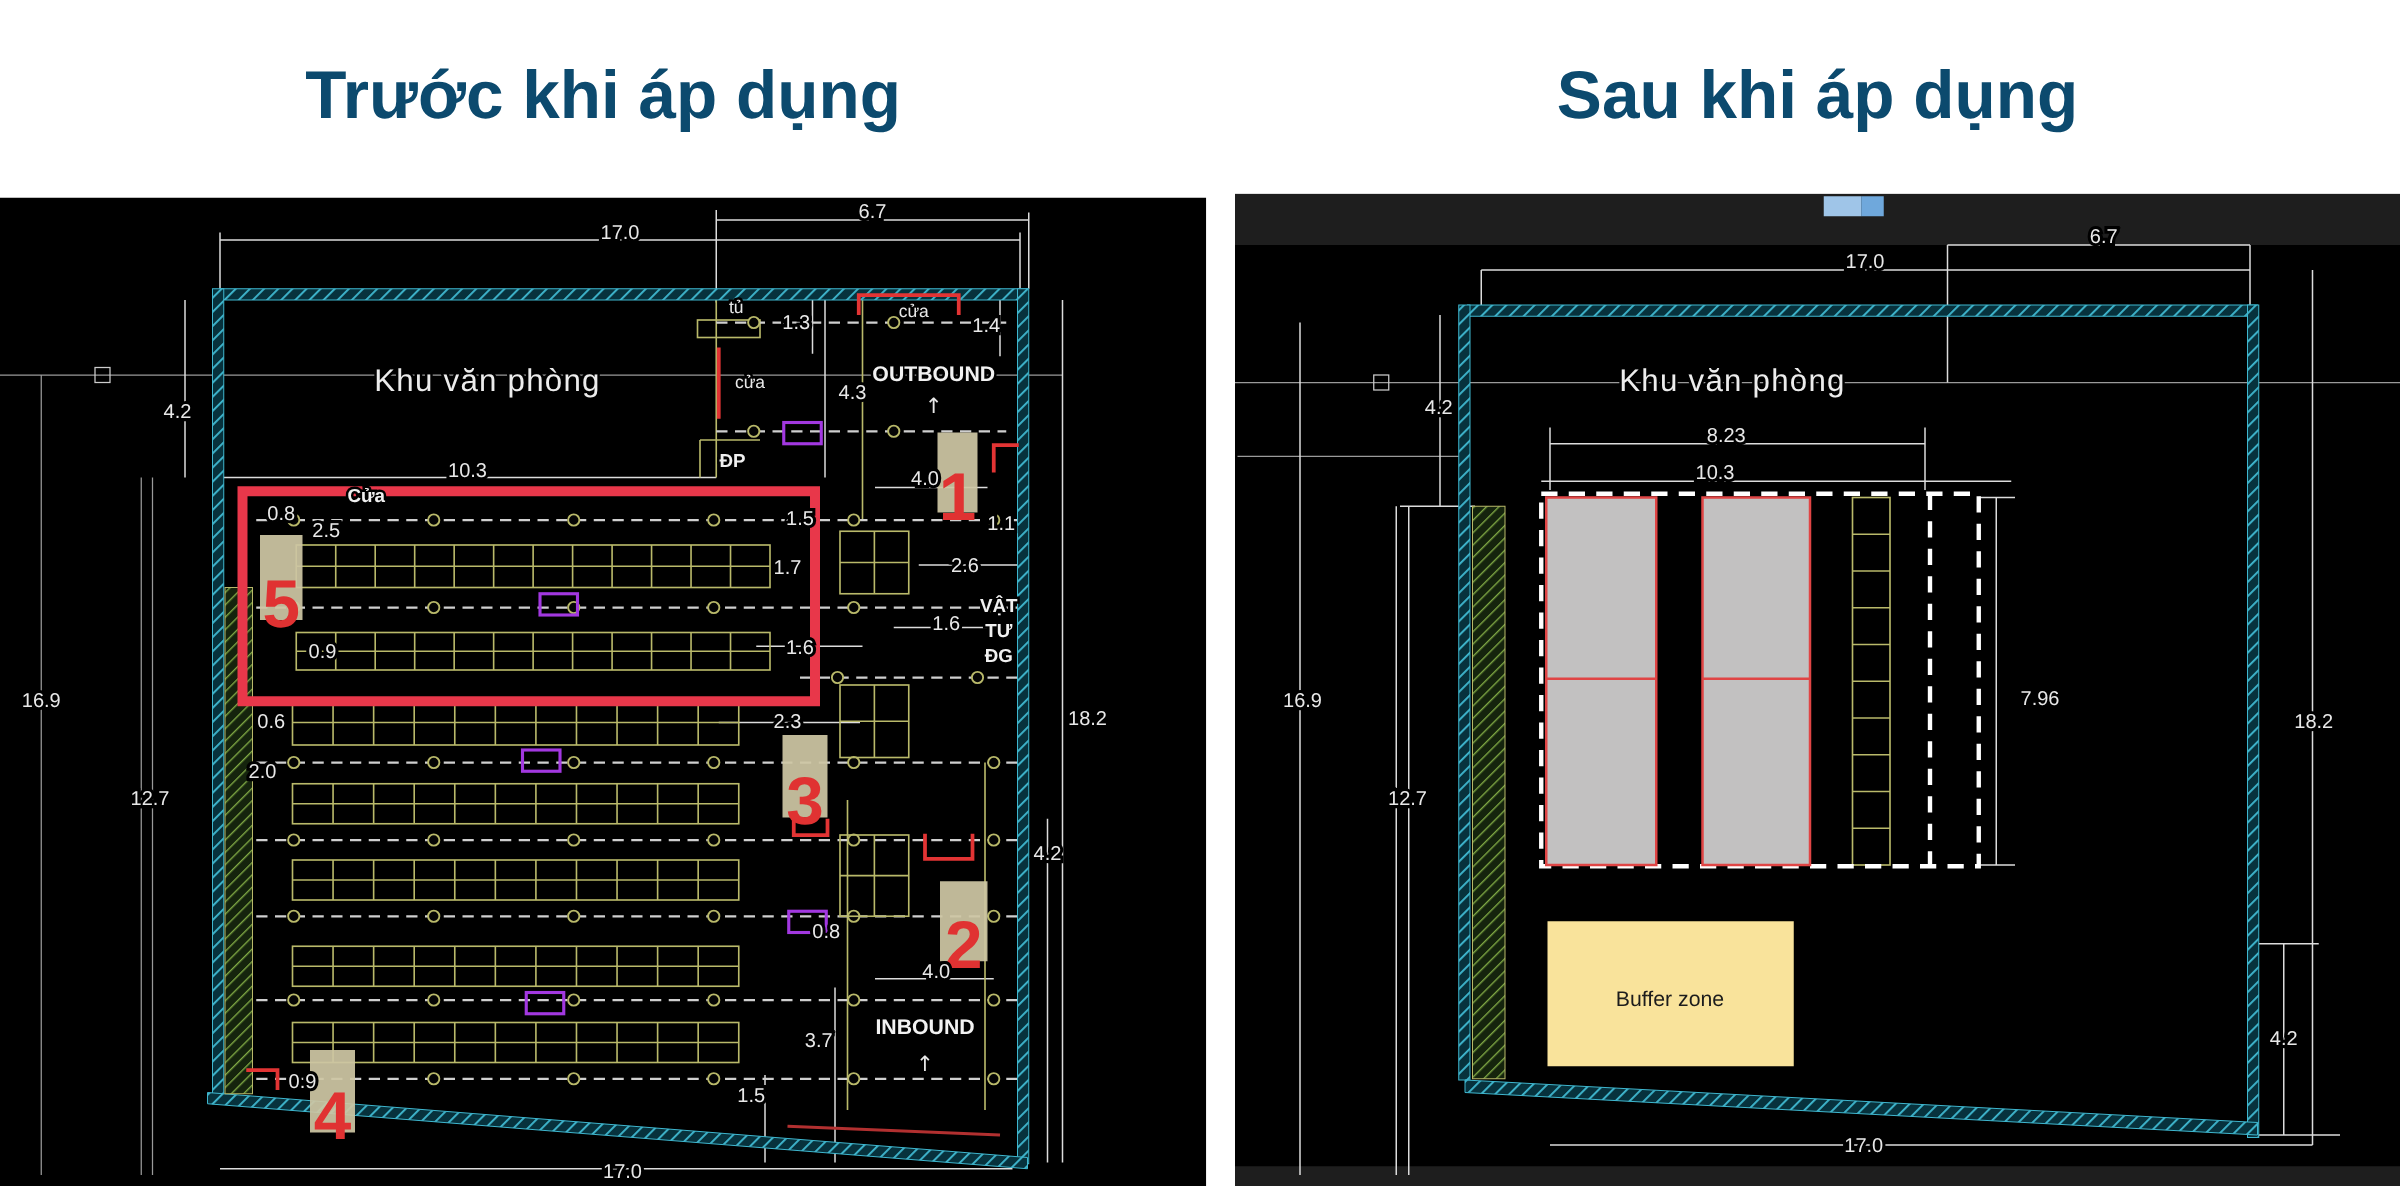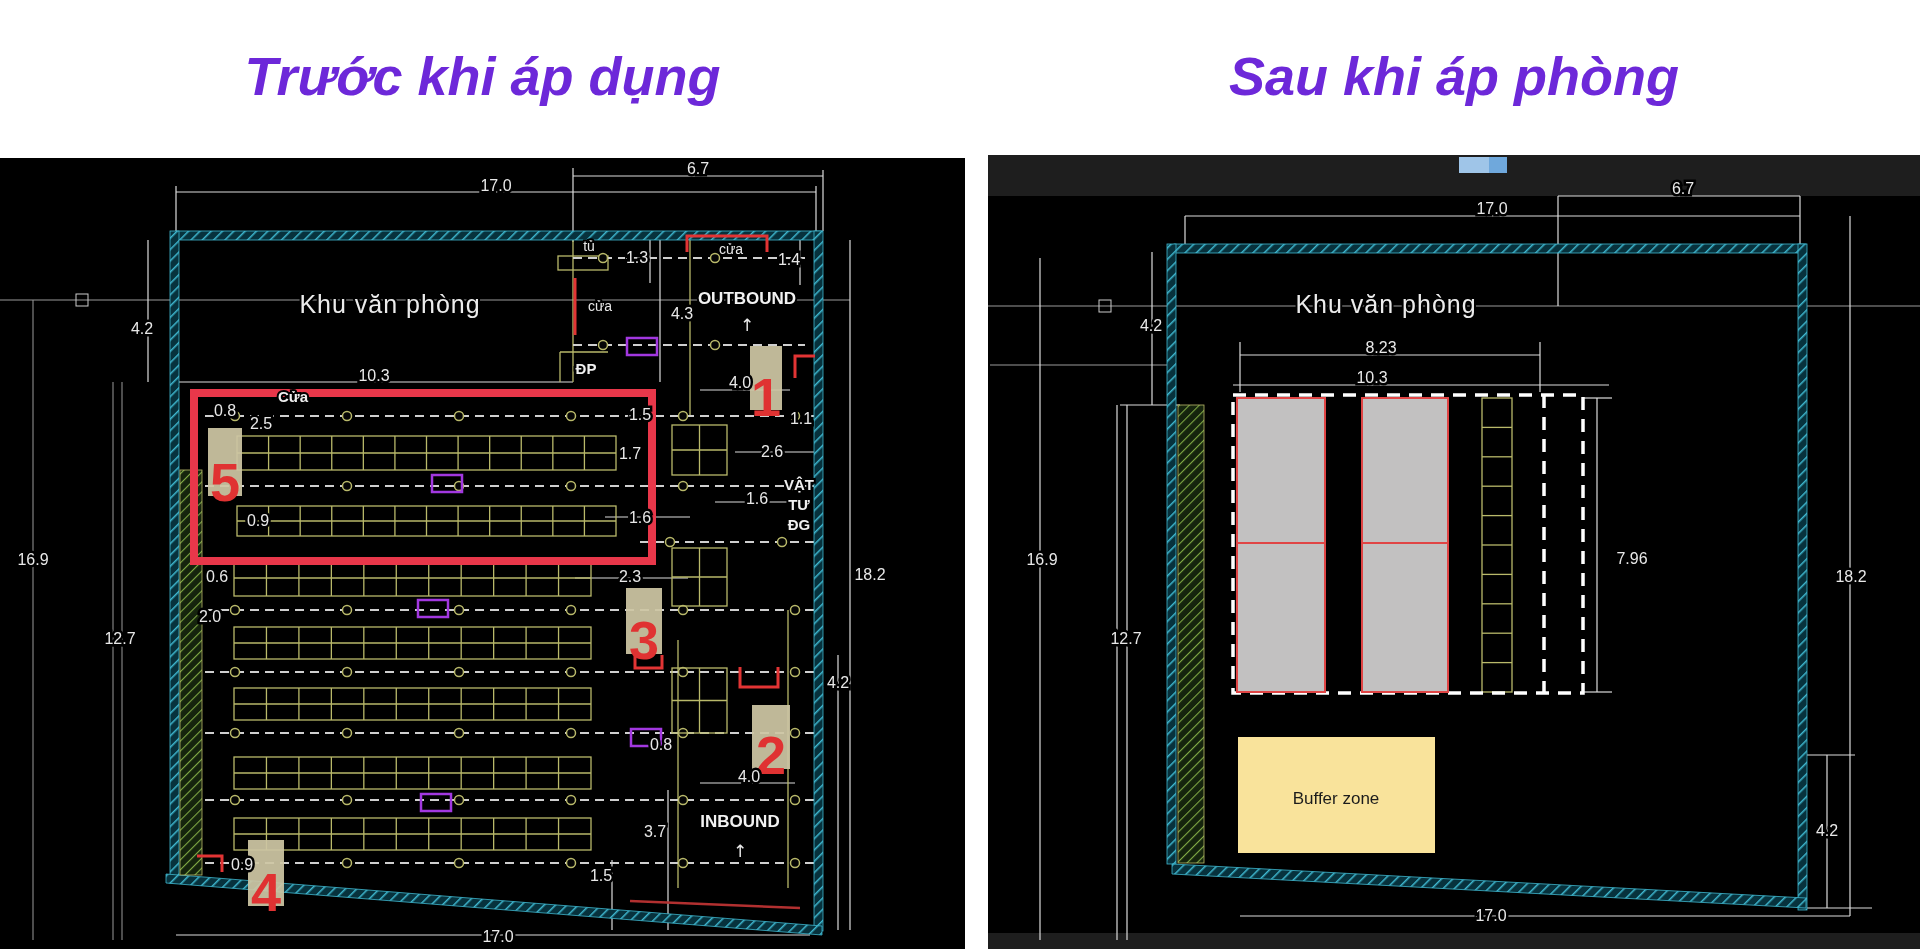--- a/index.html
+++ b/index.html
@@ -1,20 +1,20 @@
 <!DOCTYPE html>
 <html><head>
 <meta charset="utf-8">
 <style>
   html,body{margin:0;padding:0;background:#ffffff;}
   body{width:1920px;height:949px;position:relative;overflow:hidden;
        font-family:"Liberation Sans",sans-serif;}
   .title{position:absolute;top:36px;height:80px;display:flex;align-items:center;
-         justify-content:center;font-weight:bold;font-size:54px;color:#6d28d9;
-         letter-spacing:0px;font-style:italic;}
+         justify-content:center;font-weight:bold;font-size:54px;color:#0c4a6e;
+         letter-spacing:0px;}
   #title-left{left:0;width:965px;}
   #title-right{left:988px;width:932px;}
   .plan{position:absolute;display:block;}
   #plan-left{left:0;top:158px;}
   #plan-right{left:988px;top:155px;}
 
   
   .c-thin{stroke:#9a9a9a;stroke-width:1;fill:none}
   .c-dim{stroke:#dcdcdc;stroke-width:1.2;fill:none}
   .c-yel{stroke:#b9b96a;stroke-width:1.3;fill:none}
@@ -45,21 +45,21 @@
   .t-smb{font:bold 15px "Liberation Sans",sans-serif;fill:#f0f0f0;
          paint-order:stroke;stroke:#000;stroke-width:4px;}
   .t-arr{font:17px "DejaVu Sans",sans-serif;fill:#e8e8e8;}
   .t-buf{font:17px "Liberation Sans",sans-serif;fill:#1c1c1c;}
   .t-red{font:bold 54px "Liberation Sans",sans-serif;fill:#e03232;}
 </style>
 </head>
 <body>
 
 <div class="title" id="title-left">Trước khi áp dụng</div>
-<div class="title" id="title-right">Sau khi áp phòng</div>
+<div class="title" id="title-right">Sau khi áp dụng</div>
 
 <svg class="plan" id="plan-left" width="965" height="791" viewBox="0 158 965 791">
   <defs>
     <pattern id="hatchCyan" width="8" height="8" patternUnits="userSpaceOnUse" patternTransform="rotate(45)">
       <rect width="8" height="8" fill="#07323d"></rect>
       <line x1="0" y1="0" x2="0" y2="8" stroke="#3fb7cf" stroke-width="3"></line>
     </pattern>
     <pattern id="hatchGreen" width="7" height="7" patternUnits="userSpaceOnUse" patternTransform="rotate(45)">
       <rect width="7" height="7" fill="#15240d"></rect>
       <line x1="0" y1="0" x2="0" y2="7" stroke="#7fa844" stroke-width="2.2"></line>

